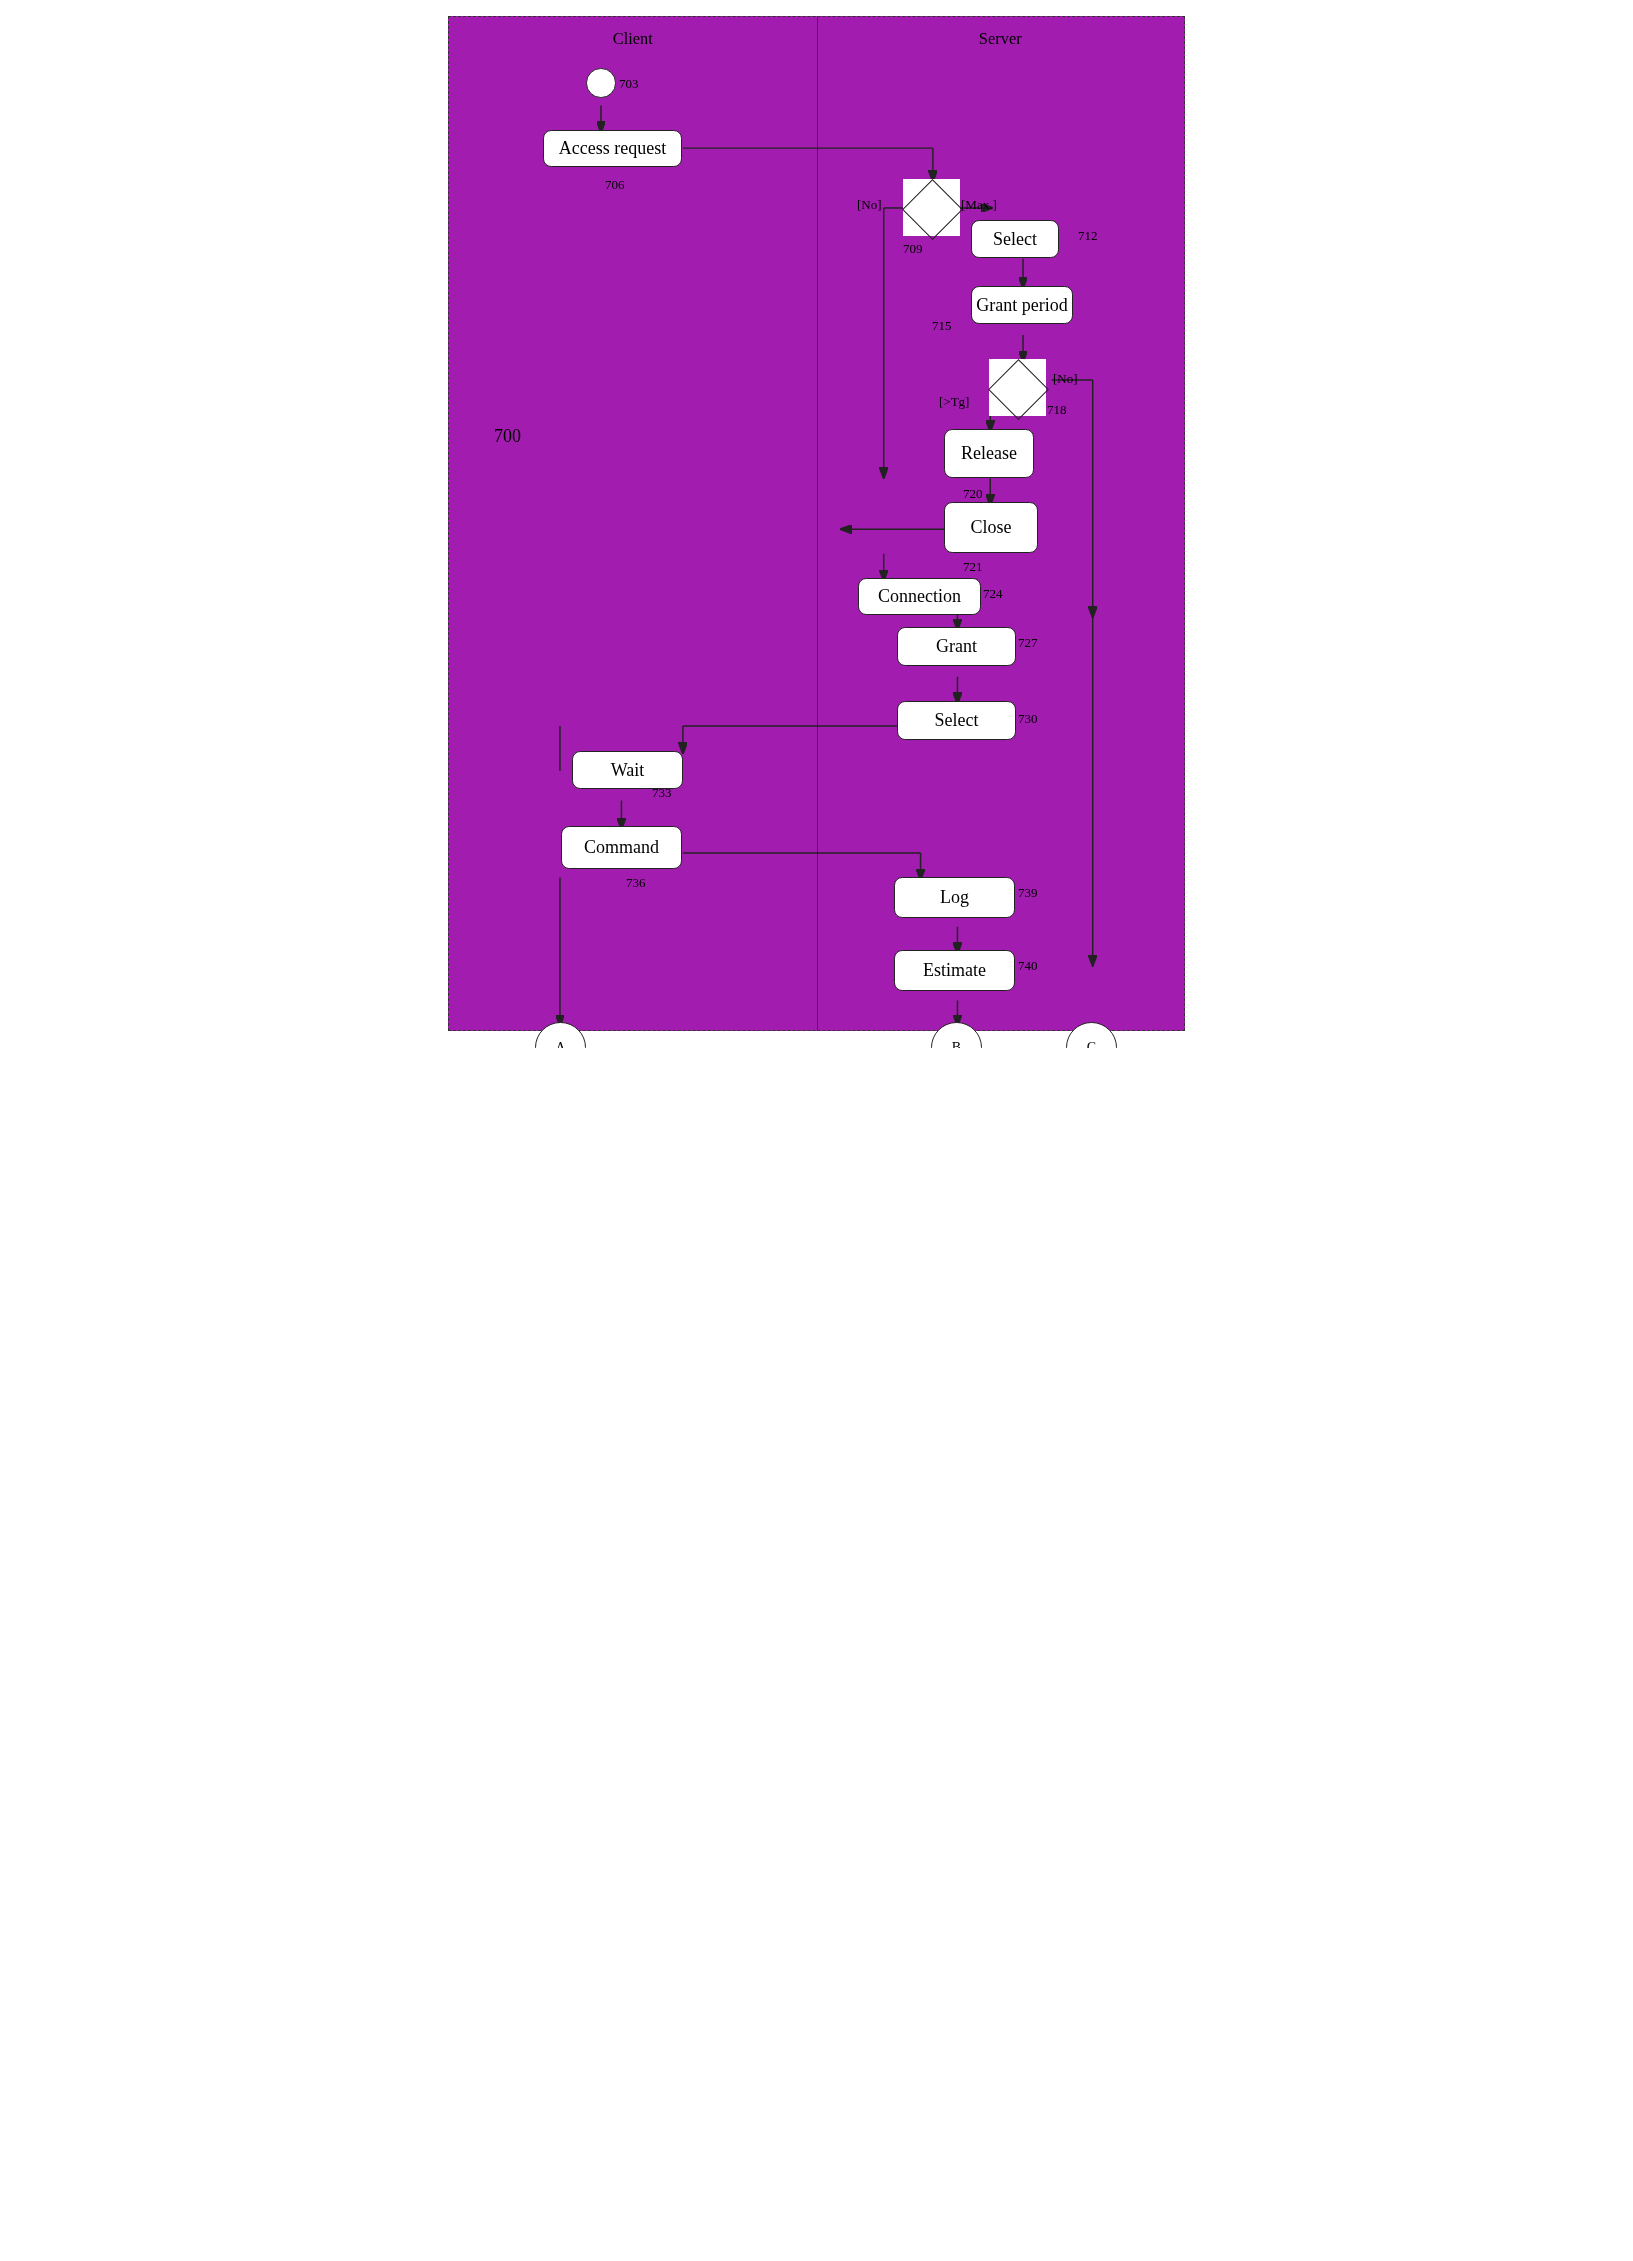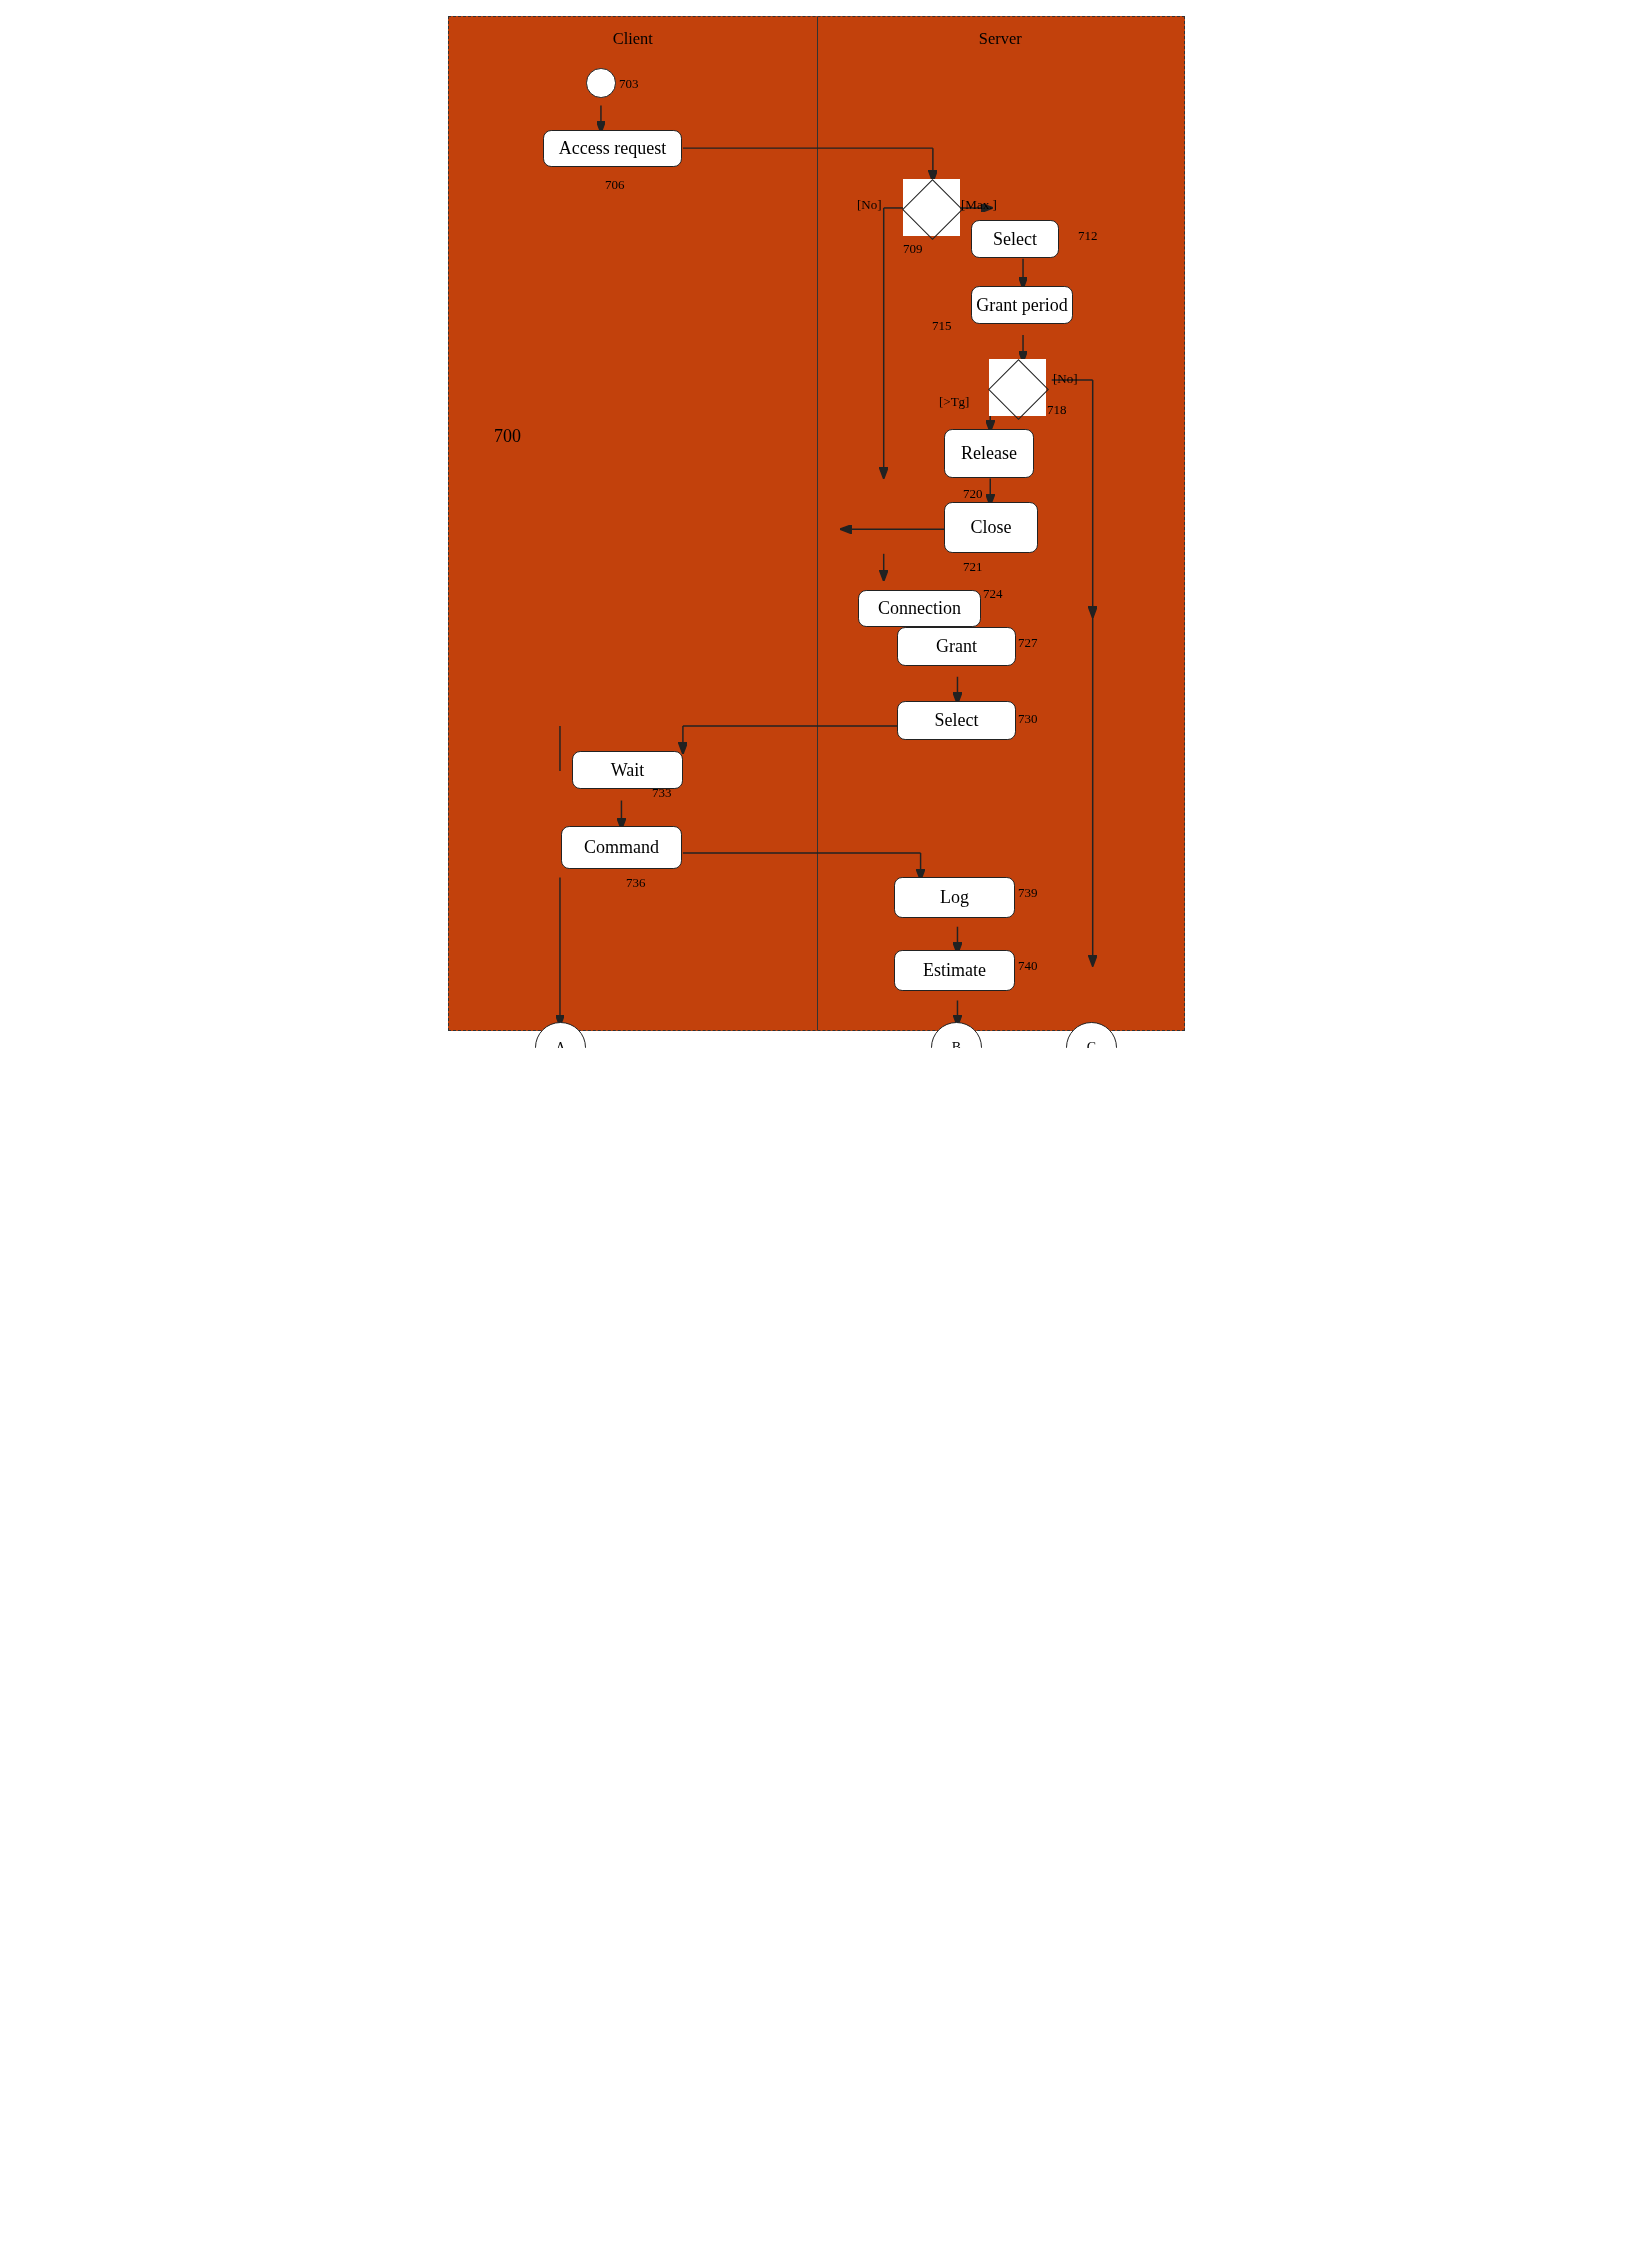--- a/index.html
+++ b/index.html
@@ -9,21 +9,21 @@
       display: flex;
       justify-content: center;
       align-items: flex-start;
       padding: 16.4px;
     }
     .diagram-container {
       width: 737px;
       min-height: 1015px;
       border: 1.6px dashed #333;
       position: relative;
-      background: #c2410c;
+      background: #a21caf;
     }
     .column-divider {
       position: absolute;
       top: 0;
       left: 50%;
       width: 0.8px;
       height: 100%;
       background: #333;
       border-left: 0.8px dashed #333;
     }
@@ -198,21 +198,21 @@
   <div class="label" style="left:490px; top:377px;">[&gt;Tg]</div>
   <div class="label" style="left:604px; top:354px;">[No]</div>
   <div class="label" style="left:598px; top:385px;">718</div>
 
   <div class="box" style="left:495px; top:412px; width:90px; height:49px;">Release</div>
   <div class="label" style="left:514px; top:469px;">720</div>
 
   <div class="box" style="left:495px; top:485px; width:94px; height:51px;">Close</div>
   <div class="label" style="left:514px; top:542px;">721</div>
 
-  <div class="box" style="left:409px; top:561px; width:123px; height:37px;margin-top:12px;">Connection</div>
+  <div class="box" style="left:409px; top:561px; width:123px; height:37px;">Connection</div>
   <div class="label" style="left:534px; top:569px;">724</div>
 
   <div class="box" style="left:448px; top:610px; width:119px; height:39px;">Grant</div>
   <div class="label" style="left:569px; top:618px;">727</div>
 
   <div class="box" style="left:448px; top:684px; width:119px; height:39px;">Select</div>
   <div class="label" style="left:569px; top:694px;">730</div>
 
   <div class="box" style="left:123px; top:734px; width:111px; height:38px;">Wait</div>
   <div class="label" style="left:203px; top:768px;">733</div>

